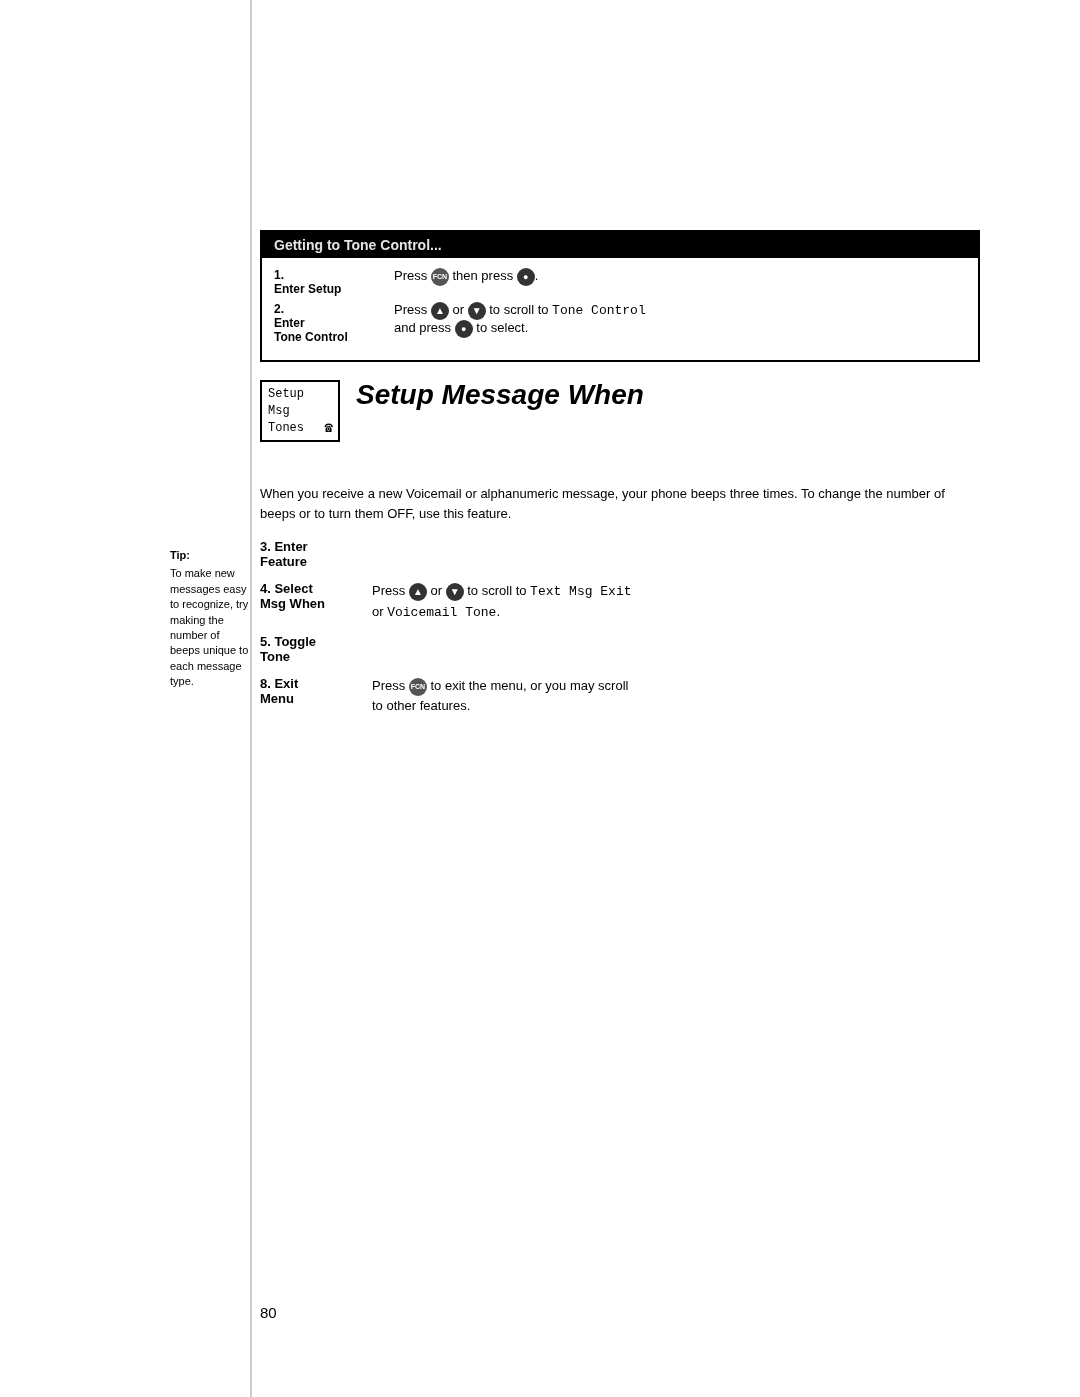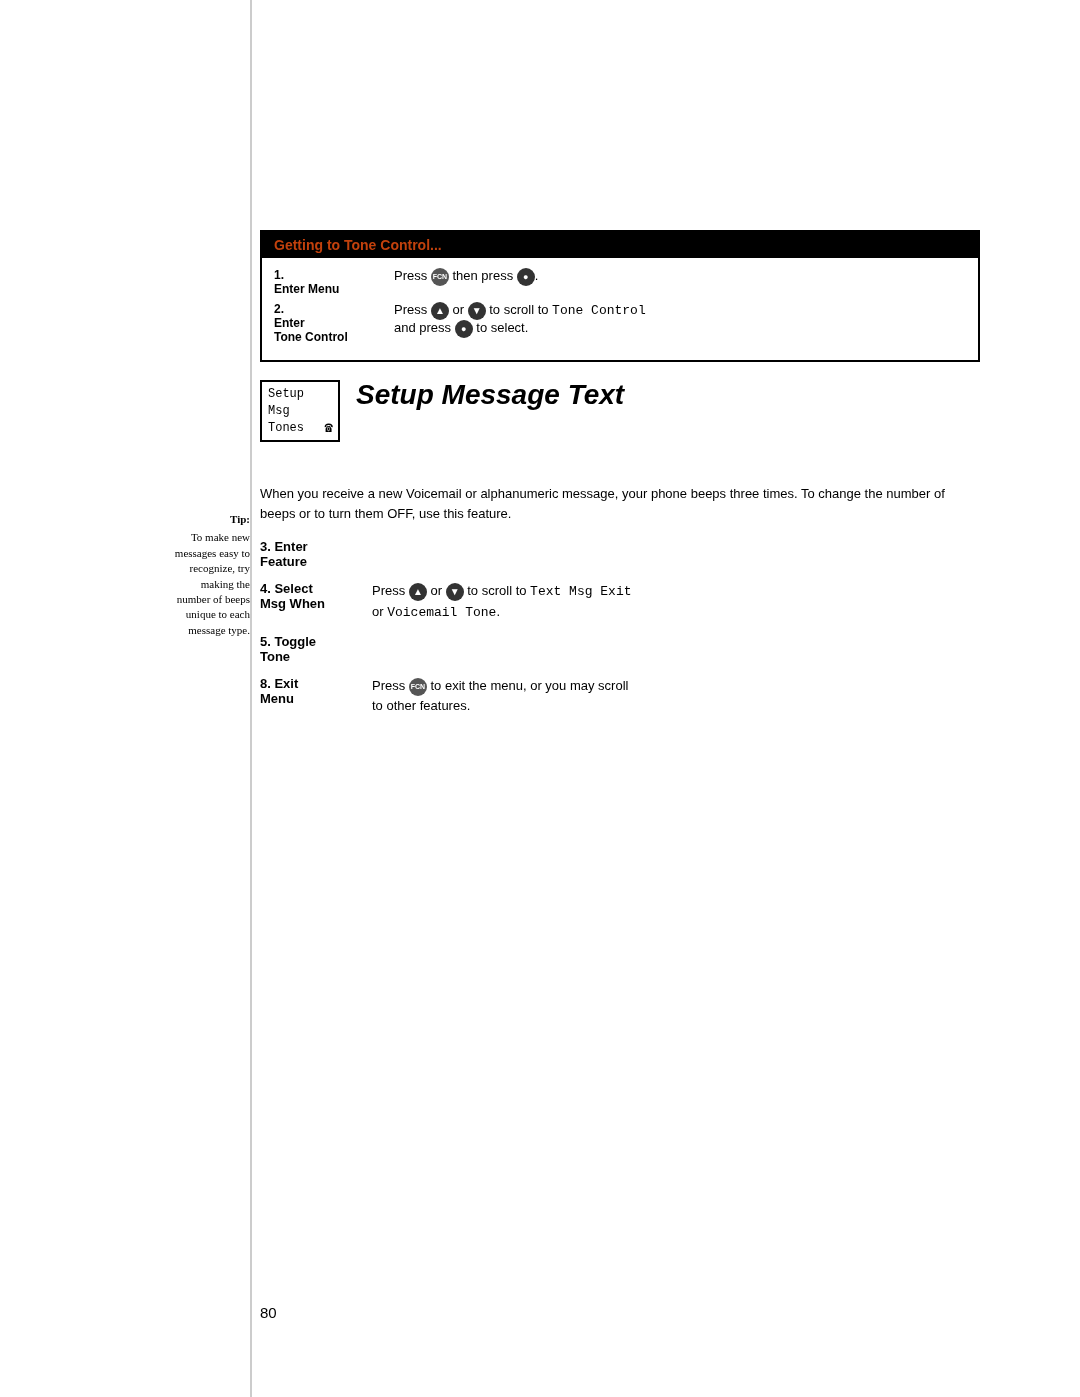--- a/index.html
+++ b/index.html
@@ -25,21 +25,21 @@
       width: 720px;
     }
 
     
     .getting-box {
       border: 2px solid #000;
       margin-bottom: 18px;
     }
     .getting-box-header {
       background: #000;
-      color: #c2410c;
+      color: #e5e5e5;
       font-family: Arial, Helvetica, sans-serif;
       font-weight: bold;
       font-size: 14px;
       padding: 5px 12px;
     }
     .getting-box-body {
       padding: 10px 12px;
     }
     .getting-row {
       display: flex;
@@ -136,26 +136,25 @@
       font-size: 13px;
       line-height: 1.5;
       margin-bottom: 16px;
       margin-top: 42px;
     }
 
     
     .tip-box {
       position: absolute;
       left: 170px;
-      top: 512px;
+      top: 548px;
       width: 80px;
-      font-family: Liberation Serif, serif;
+      font-family: Liberation Sans, sans-serif;
       font-size: 11px;
       line-height: 1.4;
-      text-align: right;
     }
     .tip-label {
       font-weight: bold;
       font-size: 11px;
       margin-bottom: 3px;
     }
 
     
     .steps-list {
       list-style: none;
@@ -215,21 +214,21 @@
 
   <div class="content-area">
 
     <div class="getting-box">
       <div class="getting-box-header">Getting to Tone Control...</div>
       <div class="getting-box-body">
 
         <div class="getting-row">
           <div class="getting-step">
             <span>1.</span>
-            <span>Enter Menu</span>
+            <span>Enter Setup</span>
           </div>
           <div class="getting-desc">
             Press
             <span class="btn-icon btn-icon-menu">FCN</span>
             then press
             <span class="btn-icon btn-select">●</span>.
           </div>
         </div>
 
         <div class="getting-row">
@@ -252,21 +251,21 @@
 
       </div>
     </div>
 
     <div class="section-header">
       <div class="screen-mockup">
         <div class="screen-mockup-text">Setup Msg</div>
         <div class="screen-mockup-text">Tones</div>
         <span class="screen-icon">☎</span>
       </div>
-      <div class="section-title">Setup Message Text</div>
+      <div class="section-title">Setup Message When</div>
     </div>
 
     <div class="intro-para">When you receive a new Voicemail or alphanumeric message, your phone beeps three times. To change the number of beeps or to turn them OFF, use this feature.</div>
 
     <ul class="steps-list">
 
       <li class="step-item">
         <div class="step-num-label">
           <strong>3. Enter</strong><br>
           <strong>Feature</strong>

